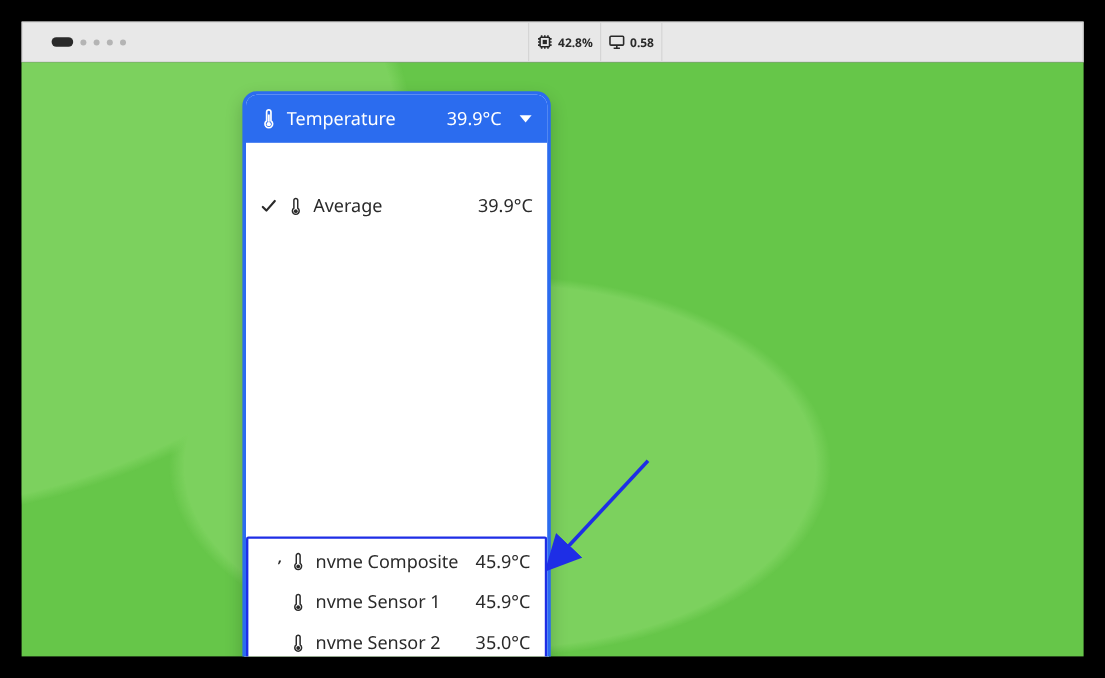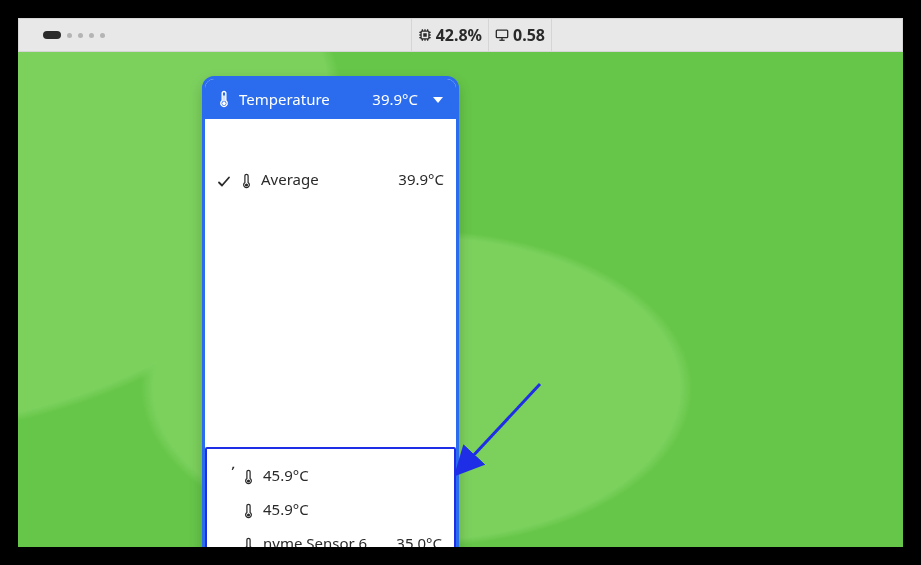--- a/index.html
+++ b/index.html
@@ -17,21 +17,21 @@
       top: 18px;
       width: 885px;
       height: 529px;
     }
     .topbar {
       height: 34px;
       background: #e8e8e8;
       border: 1px solid #d5d5d5;
       display: flex;
       align-items: center;
-      font-size: 16px;
+      font-size: 10px;
       font-weight: 700;
       color: #2a2a2a;
     }
     .dots {
       display: flex;
       align-items: center;
       gap: 6px;
       margin-left: 24px;
     }
     .dot-primary {
@@ -112,21 +112,21 @@
     }
     .rows-top { position: absolute; left: 0; right: 0; top: 36px; }
     .rows-bottom {
       position: absolute; left: 0; right: 0; bottom: 6px;
       border: 2px solid #1e2ee6;
       border-radius: 2px;
       padding: 2px 0;
     }
     .row {
       display: flex;
-      align-items: flex-end;
+      align-items: center;
       height: 34px;
       padding: 0 12px;
       gap: 8px;
     }
     .row .label { flex: 1 1 auto; white-space: nowrap; overflow: hidden; text-overflow: ellipsis; }
     .row .val { font-variant-numeric: tabular-nums; }
     .check {
       width: 14px; display: inline-flex; justify-content: center; color: #2a2a2a;
     }
     .therm { width: 14px; display: inline-flex; justify-content: center; }
@@ -218,41 +218,43 @@
         <div class="rows-bottom">
           <span class="trunc">̦</span>
           <div class="row">
             <span class="check"></span>
             <span class="therm">
               <svg width="9" height="16" viewBox="0 0 10 18" fill="none">
                 <path d="M5 1.5a1.8 1.8 0 0 0-1.8 1.8v7.3a3.2 3.2 0 1 0 3.6 0V3.3A1.8 1.8 0 0 0 5 1.5Z" stroke="#2a2a2a" stroke-width="1.4"></path>
                 <circle cx="5" cy="13.5" r="1.8" fill="#2a2a2a"></circle>
               </svg>
             </span>
+            <span class="label">nvme Composite</span>
             <span class="val">45.9°C</span>
           </div>
           <div class="row">
             <span class="check"></span>
             <span class="therm">
               <svg width="9" height="16" viewBox="0 0 10 18" fill="none">
                 <path d="M5 1.5a1.8 1.8 0 0 0-1.8 1.8v7.3a3.2 3.2 0 1 0 3.6 0V3.3A1.8 1.8 0 0 0 5 1.5Z" stroke="#2a2a2a" stroke-width="1.4"></path>
                 <circle cx="5" cy="13.5" r="1.8" fill="#2a2a2a"></circle>
               </svg>
             </span>
+            <span class="label">nvme Sensor 1</span>
             <span class="val">45.9°C</span>
           </div>
           <div class="row">
             <span class="check"></span>
             <span class="therm">
               <svg width="9" height="16" viewBox="0 0 10 18" fill="none">
                 <path d="M5 1.5a1.8 1.8 0 0 0-1.8 1.8v7.3a3.2 3.2 0 1 0 3.6 0V3.3A1.8 1.8 0 0 0 5 1.5Z" stroke="#2a2a2a" stroke-width="1.4"></path>
                 <circle cx="5" cy="13.5" r="1.8" fill="#2a2a2a"></circle>
               </svg>
             </span>
-            <span class="label">nvme Sensor 6</span>
+            <span class="label">nvme Sensor 2</span>
             <span class="val">35.0°C</span>
           </div>
         </div>
       </div>
     </div>
 
     <svg class="arrow" width="120" height="120" viewBox="0 0 120 120">
       <defs>
         <marker id="ah" markerWidth="10" markerHeight="10" refX="8" refY="5" orient="auto">
           <path d="M0 0L10 5L0 10Z" fill="#1e2ee6"></path>

